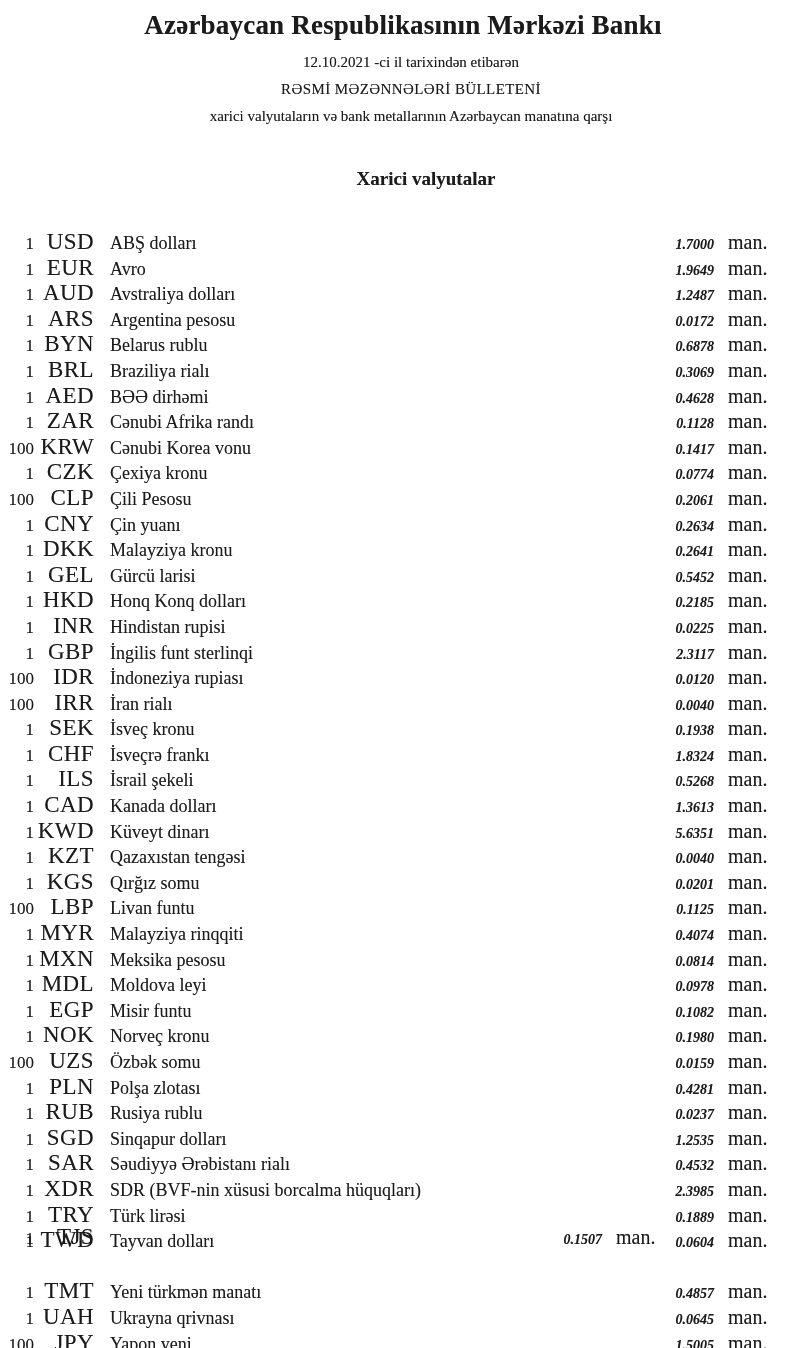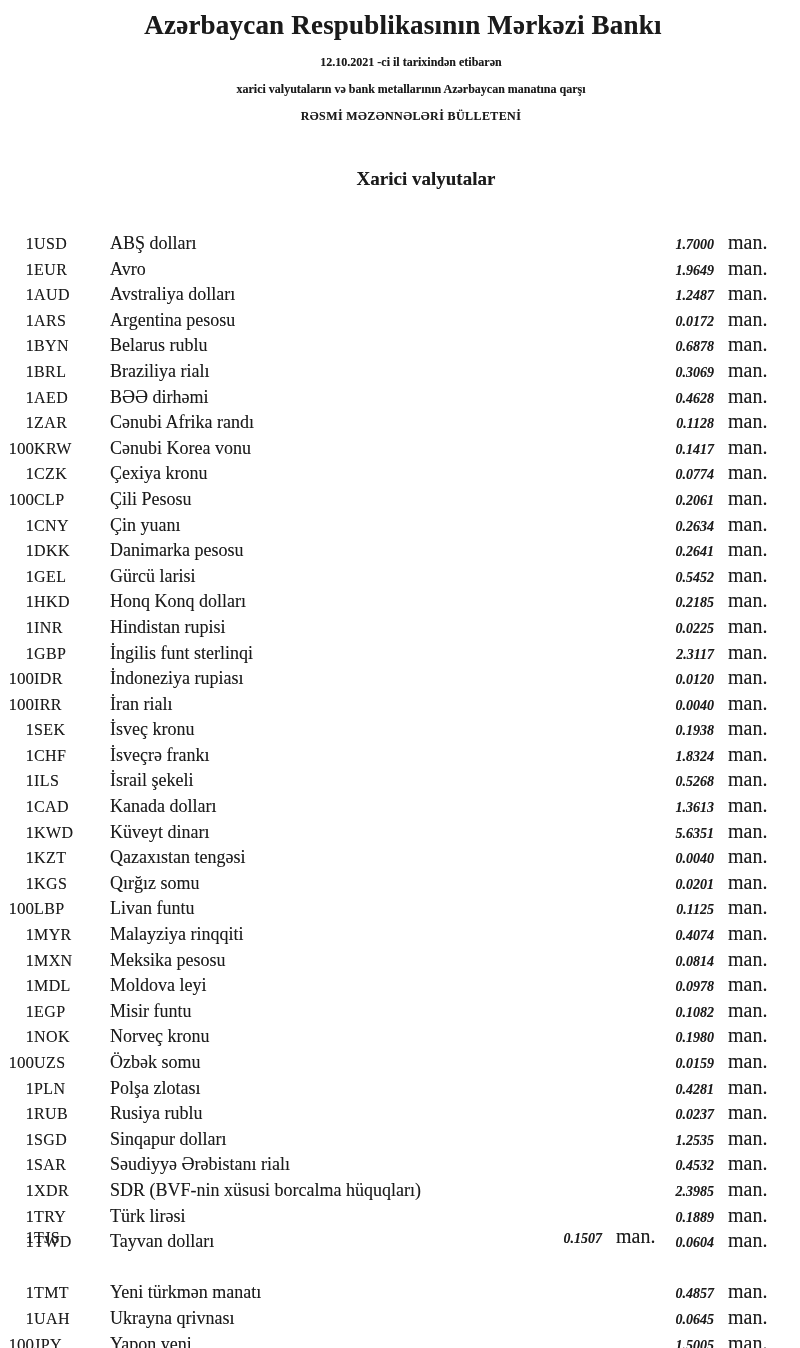--- a/index.html
+++ b/index.html
@@ -28,22 +28,22 @@
   }
   .bank-name {
     font-size: 27px;
     font-weight: bold;
     line-height: 34px;
     margin: 8px 16px 0 0;
     letter-spacing: 0.2px;
     text-shadow: 0 0 0.5px rgba(0,0,0,0.45);
   }
   .hline {
-    font-size: 12px;
-    font-weight: bold;
+    font-size: 15px;
+    font-weight: normal;
     line-height: 25px;
     text-shadow: 0 0 0.4px rgba(0,0,0,0.4);
   }
   .date-line    { margin-top: 8px; }
   .subject-line { margin-top: 2px; padding-left: 0; }
   .bulletin-line{ margin-top: 2px; letter-spacing: 0.4px; }
   .section-title {
     font-size: 19px;
     font-weight: bold;
     text-align: center;
@@ -63,22 +63,22 @@
     line-height: 25.6px;
     align-items: baseline;
     white-space: nowrap;
   }
   .cell { text-shadow: 0 0 0.4px rgba(0,0,0,0.35); }
   .unit {
     text-align: right;
     font-size: 17px;
   }
   .code {
-    text-align: left;
-    font-size: 16px;
+    text-align: right;
+    font-size: 23px;
     letter-spacing: 0.4px;
   }
   .name {
     padding-left: 16px;
     font-size: 18px;
     overflow: hidden;
     margin-top: 31px;
   }
   .rate {
     text-align: right;
@@ -92,22 +92,22 @@
   }
 </style>
 </head>
 <body style="color: rgb(27, 27, 27); background: rgb(255, 255, 255);">
 
 <div class="page">
 
   <header>
     <h1 class="bank-name">Azərbaycan Respublikasının Mərkəzi Bankı</h1>
     <div class="hline date-line">12.10.2021 -ci il tarixindən etibarən</div>
+    <div class="hline bulletin-line">RƏSMİ MƏZƏNNƏLƏRİ BÜLLETENİ</div>
     <div class="hline subject-line">xarici valyutaların və bank metallarının Azərbaycan manatına qarşı</div>
-    <div class="hline bulletin-line">RƏSMİ MƏZƏNNƏLƏRİ BÜLLETENİ</div>
   </header>
 
   <h2 class="section-title">Xarici valyutalar</h2>
 
   <div class="rates-table">
       <div class="row">
     <span class="cell unit">1</span>
     <span class="cell code">USD</span>
     <span class="cell name">ABŞ dolları</span>
     <span class="cell rate">1.7000</span>
@@ -186,21 +186,21 @@
       <div class="row">
     <span class="cell unit">1</span>
     <span class="cell code">CNY</span>
     <span class="cell name">Çin yuanı</span>
     <span class="cell rate">0.2634</span>
     <span class="cell man">man.</span>
   </div>
       <div class="row">
     <span class="cell unit">1</span>
     <span class="cell code">DKK</span>
-    <span class="cell name">Danimarka pesosu</span>
+    <span class="cell name">Malayziya kronu</span>
     <span class="cell rate">0.2641</span>
     <span class="cell man">man.</span>
   </div>
       <div class="row">
     <span class="cell unit">1</span>
     <span class="cell code">GEL</span>
     <span class="cell name">Gürcü larisi</span>
     <span class="cell rate">0.5452</span>
     <span class="cell man">man.</span>
   </div>

